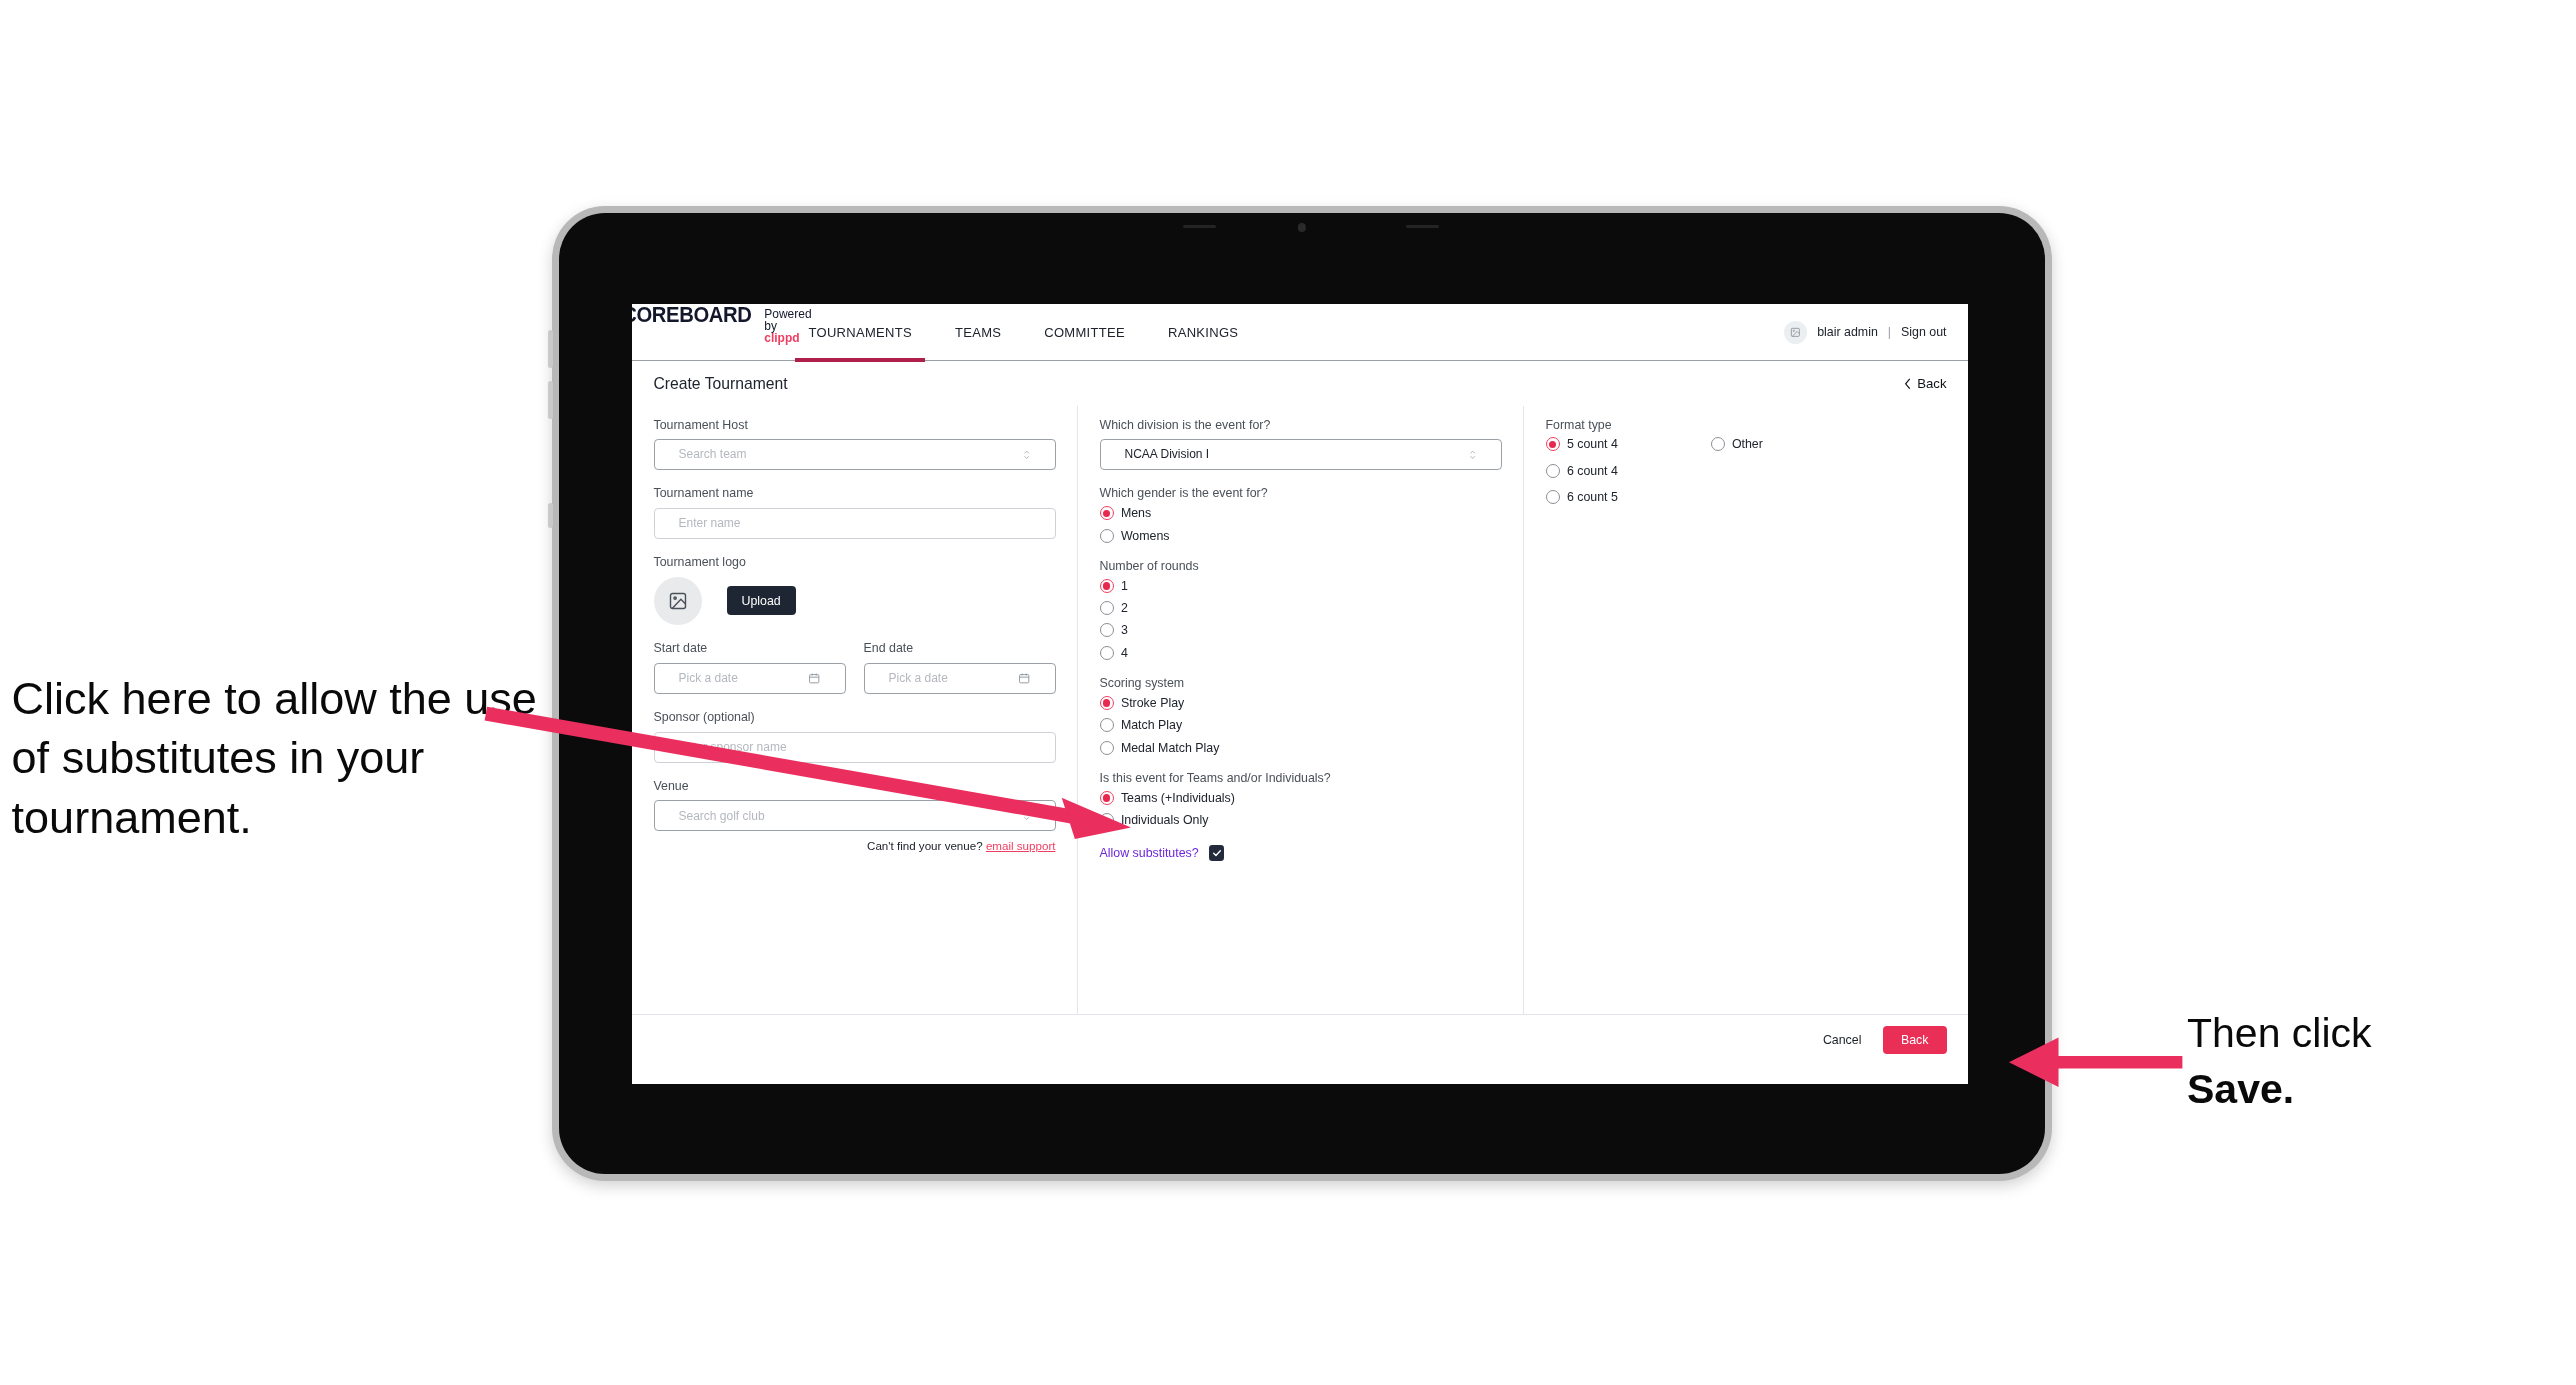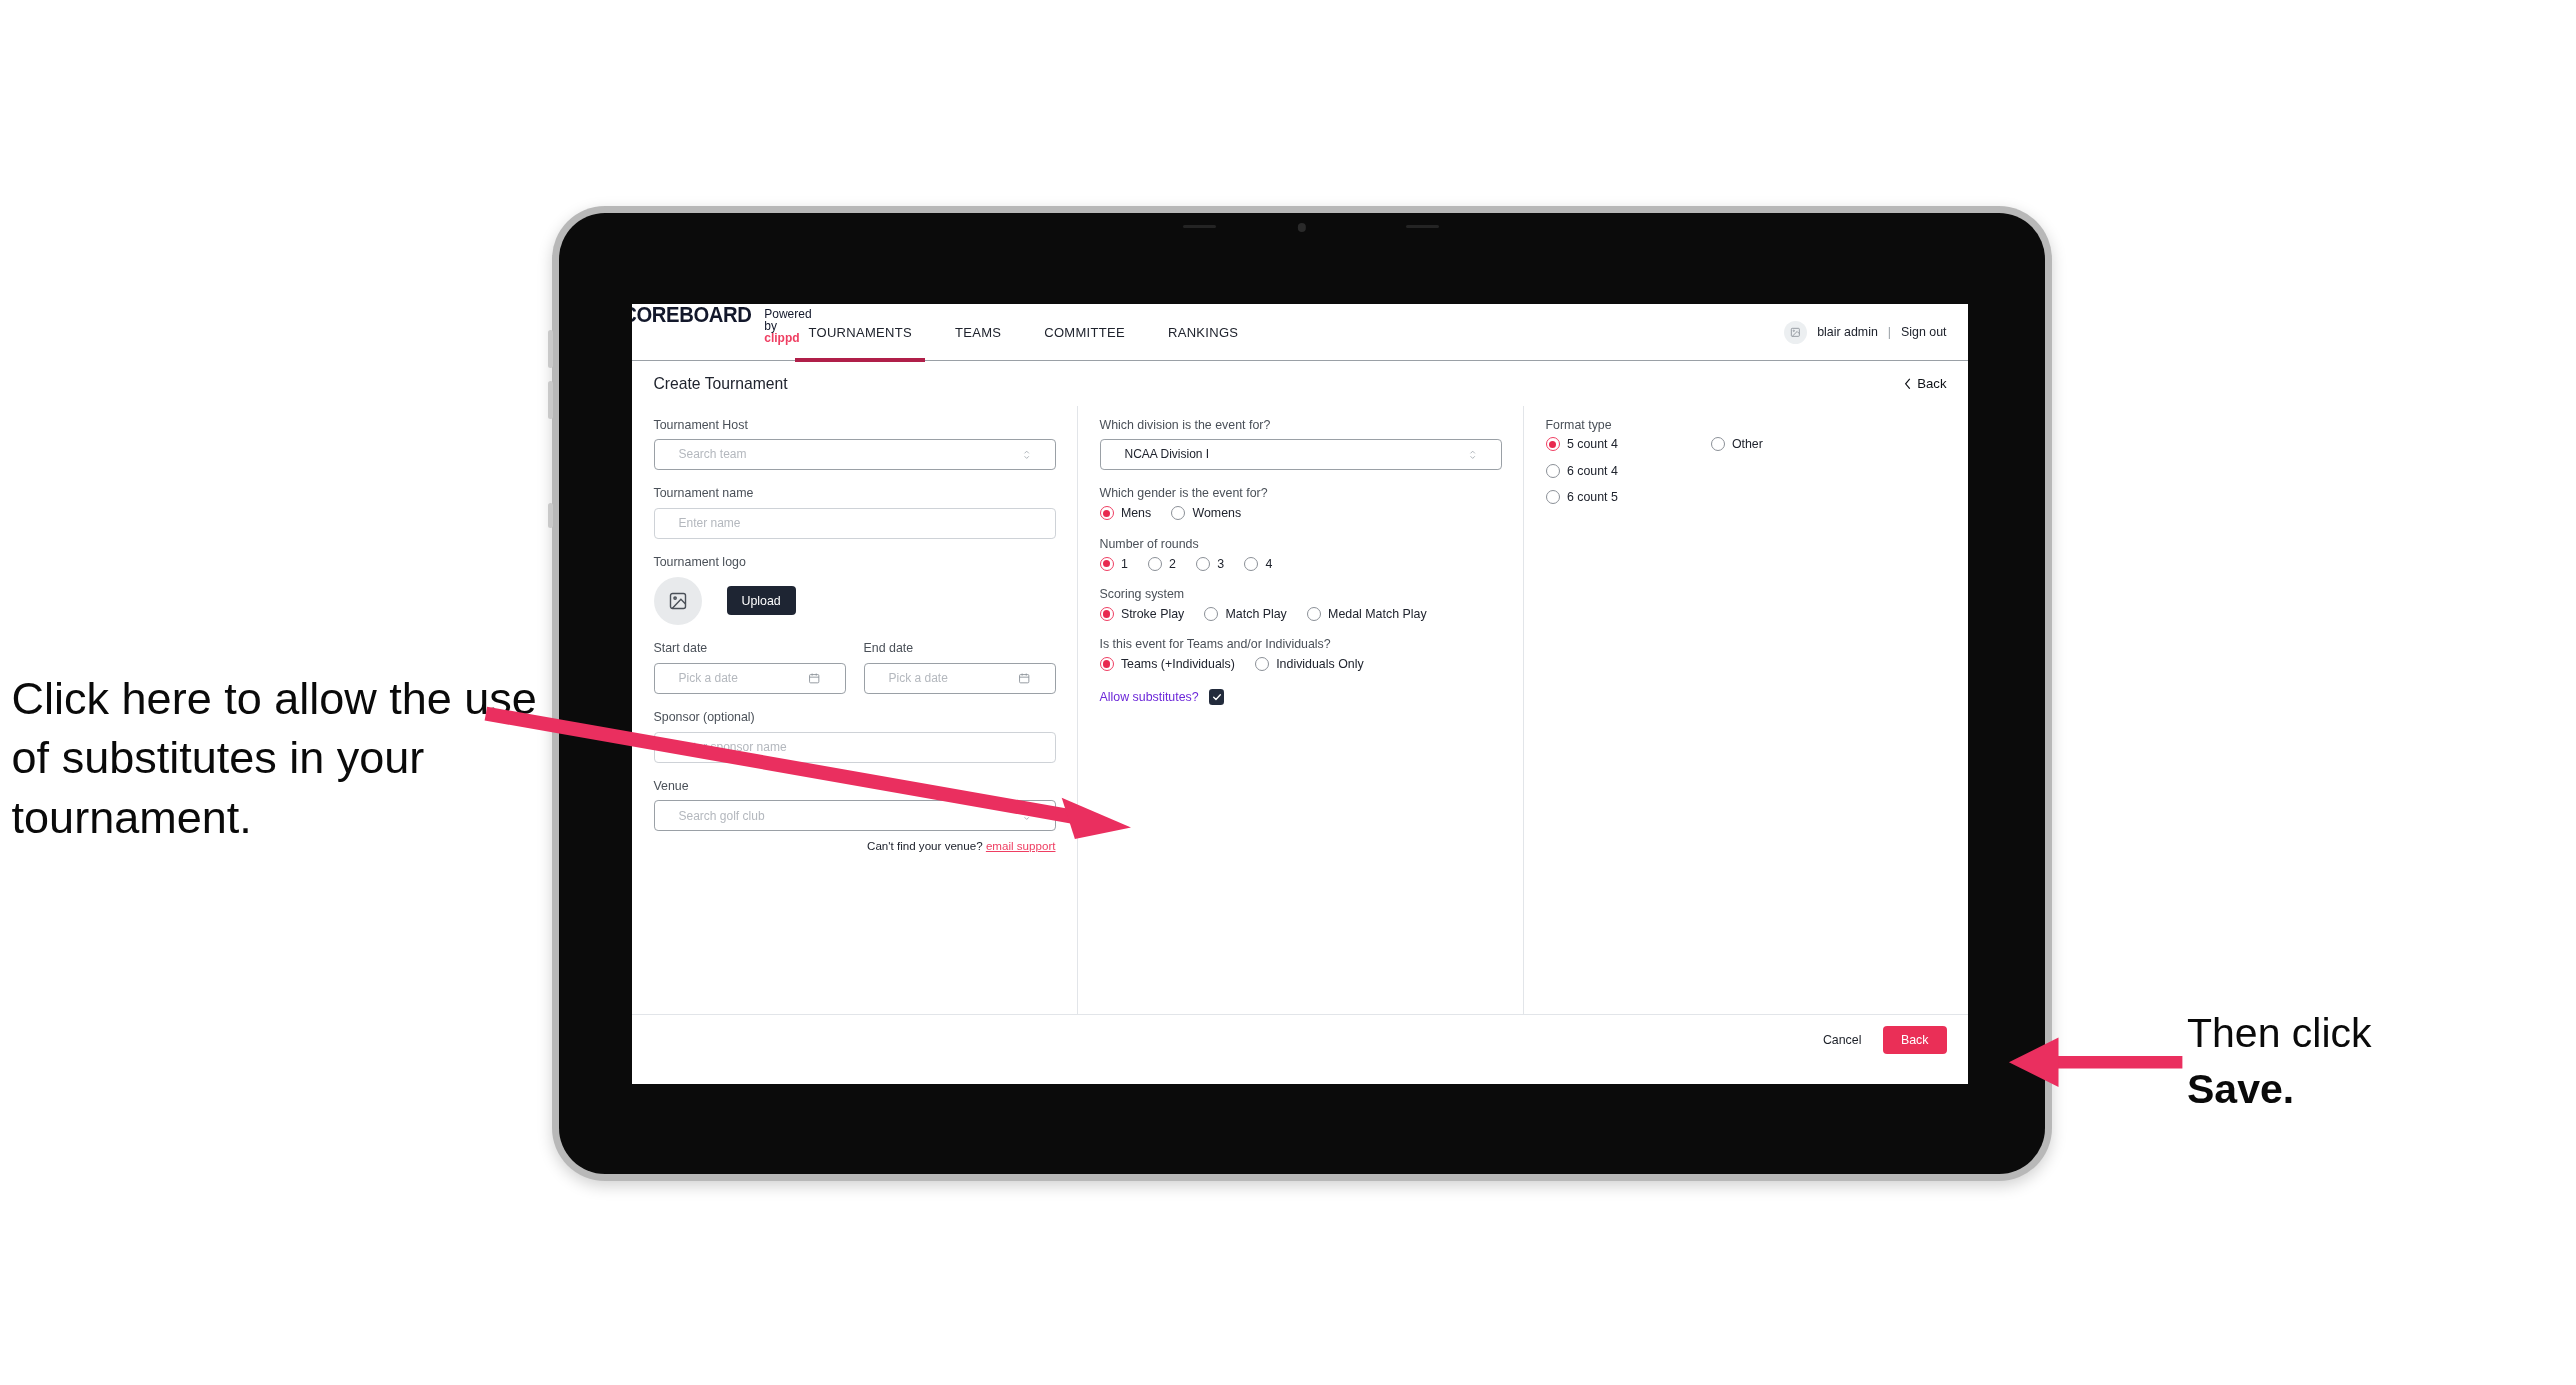--- a/index.html
+++ b/index.html
@@ -73,21 +73,21 @@
   #logo-row{display:flex;align-items:center;gap:25px;margin-top:3.3px;}
   #logo-circle{width:48px;height:48px;border-radius:50%;background:#e8eaec;
                display:flex;align-items:center;justify-content:center;}
   #upload-btn{background:#1e2533;color:#fff;font-size:12.4px;border-radius:4.1px;
               padding:7.4px 15px;cursor:pointer;}
 
   #venue-help{margin-top:7.4px;text-align:right;font-size:11.6px;color:#20242e;}
   #venue-help a{color:#ef3e62;text-decoration:underline;cursor:pointer;}
 
   
-  .radio-row{display:flex;align-items:center;gap:8.3px;flex-wrap:wrap;}
+  .radio-row{display:flex;gap:8.3px;flex-wrap:wrap;flex-direction:column;}
   .radio-item{display:flex;align-items:center;gap:7.4px;margin-right:11.6px;cursor:pointer;font-size:12.4px;color:#20242e;}
   .radio{width:14px;height:14px;border-radius:50%;border:1.3px solid #8b9097;
          box-sizing:border-box;display:flex;align-items:center;justify-content:center;flex:0 0 auto;}
   .radio.on{border-color:#ef3e62;}
   .radio.on::after{content:"";width:7.4px;height:7.4px;border-radius:50%;background:#e8294f;}
 
   #format-grid{display:flex;}
   #format-grid .fcol{display:flex;flex-direction:column;gap:12.4px;}
   #format-grid .fcol:first-child{width:165px;}
 

